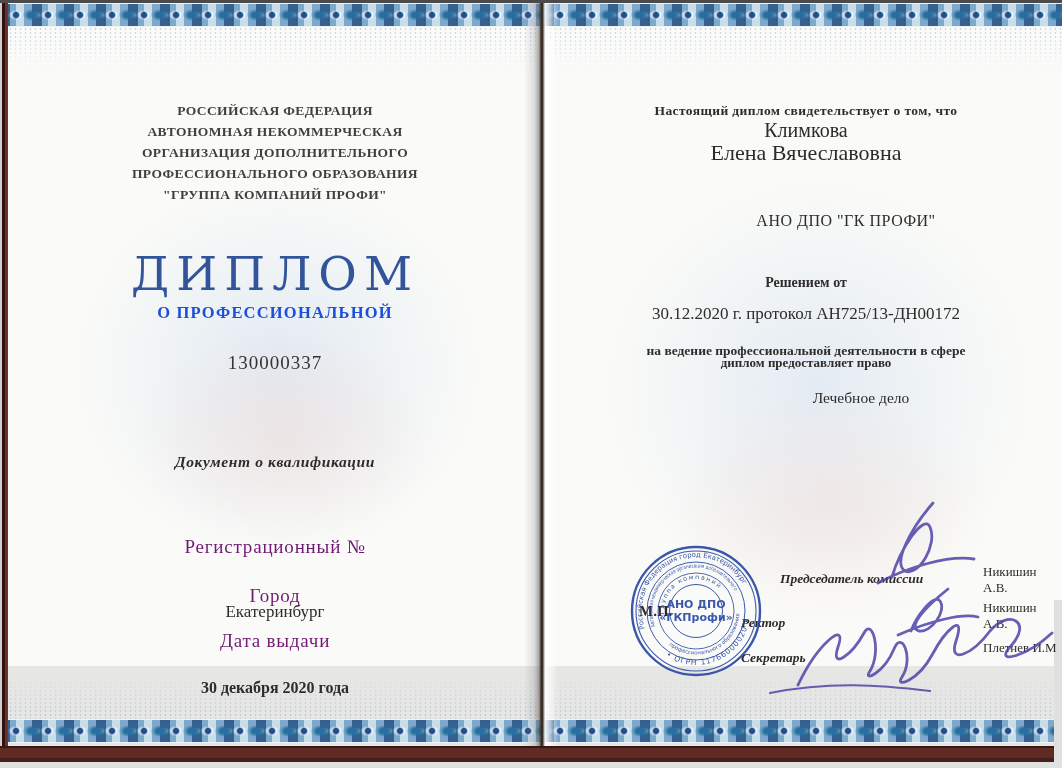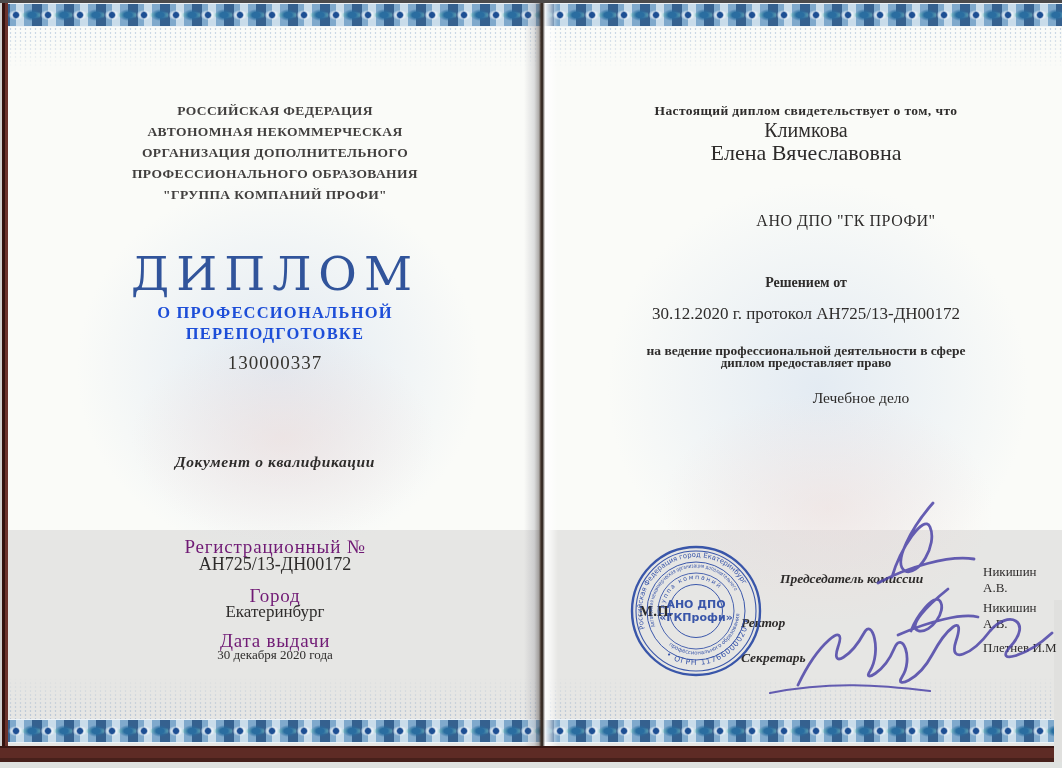--- a/index.html
+++ b/index.html
@@ -9,21 +9,21 @@
   
   .cover-left{position:absolute;left:0;top:0;width:8px;height:762px;
     background:linear-gradient(90deg,#cfcfcd 0 2px,#33130f 2px 5px,#6b332c 5px 8px);}
   .cover-bottom{position:absolute;left:0;top:746px;width:1056px;height:16px;
     background:linear-gradient(180deg,#3a1713 0 2px,#5e2b25 2px 12px,#47201b 12px 16px);}
   .cover-topline{position:absolute;left:0;top:0;width:1062px;height:3px;background:#4c4a4a;}
   .scan-bottom-strip{position:absolute;left:0;top:762px;width:1062px;height:6px;background:#dfe2e0;}
   .scan-right-gap{position:absolute;left:1054px;top:600px;width:8px;height:162px;background:#e0e0de;}
 
   
-  .page{position:absolute;left:8px;top:3px;width:1054px;height:527px;background:#fafbf8;}
+  .page{position:absolute;left:8px;top:3px;width:1054px;height:663px;background:#fafbf8;}
 
   .band{position:absolute;left:0;width:1054px;height:22px;
     background-color:#8fb4d4;
     background-image:
       radial-gradient(circle 4px at 8px 11px,#1d4f93 2.5px,rgba(29,79,147,0) 4px),
       radial-gradient(ellipse 14px 9px at 8px 11px,rgba(255,255,255,.95) 3px,rgba(255,255,255,0) 8px),
       radial-gradient(ellipse 18px 12px at 24px 11px,#2a6da0 4px,rgba(42,109,160,0) 9px),
       radial-gradient(ellipse 30px 8px at 24px 11px,rgba(126,200,196,.8) 6px,rgba(126,200,196,0) 13px),
       repeating-linear-gradient(90deg,#35618f 0 2px,#7fa9cc 2px 8px,#c9dcea 8px 16px,#7fa9cc 16px 24px,#35618f 24px 32px);
     background-size:32px 22px,32px 22px,32px 22px,32px 22px,32px 22px;
@@ -65,21 +65,21 @@
   .sub1{top:300px;}
   .sub2{top:321px;}
   .serial{top:349px;font-size:19px;letter-spacing:1px;color:#35332f;}
   .qualif{top:450px;font-weight:bold;font-style:italic;font-size:15.5px;letter-spacing:.6px;}
   .lbl{font-weight:normal;font-size:19px;letter-spacing:.8px;color:#701a75;}
   .reg-lbl{top:533px;}
   .reg-val{top:551px;font-size:18px;}
   .city-lbl{top:582px;}
   .city-val{top:599px;font-size:17px;}
   .date-lbl{top:627px;}
-  .date-val{top:644px;font-size:13px;}
+  .date-val{top:676px;font-size:16px;font-weight:bold;}
 
   .intro{top:100px;font-weight:bold;font-size:13.5px;letter-spacing:.4px;}
   .surname{top:116px;font-size:20px;}
   .name2{top:137px;font-size:22px;}
   .passed{top:175px;font-weight:bold;font-size:13.5px;letter-spacing:.4px;}
   .institution{top:209px;font-size:16px;letter-spacing:.5px;padding-left:40px;}
   .decision-lbl{top:272px;font-weight:bold;font-size:14px;}
   .decision-val{top:301px;font-size:17px;}
   .grants1{top:324px;font-weight:bold;font-size:13px;margin-top:28px;}
   .grants2{top:340px;font-weight:bold;font-size:13.5px;text-align:center;}
@@ -116,26 +116,24 @@
     <div class="blk lp org-lines">
       <div>РОССИЙСКАЯ ФЕДЕРАЦИЯ</div>
       <div>АВТОНОМНАЯ НЕКОММЕРЧЕСКАЯ</div>
       <div>ОРГАНИЗАЦИЯ ДОПОЛНИТЕЛЬНОГО</div>
       <div>ПРОФЕССИОНАЛЬНОГО ОБРАЗОВАНИЯ</div>
       <div>"ГРУППА КОМПАНИЙ ПРОФИ"</div>
     </div>
 
     <div class="blk lp diploma-title">ДИПЛОМ</div>
     <div class="blk lp diploma-sub sub1">О ПРОФЕССИОНАЛЬНОЙ</div>
-    <div class="blk lp diploma-sub sub2">ПЕРЕПОДГОТОВКЕ</div>
     <div class="blk lp serial">130000337</div>
     <div class="blk lp qualif">Документ о квалификации</div>
 
     <div class="blk lp lbl reg-lbl">Регистрационный №</div>
-    <div class="blk lp reg-val">АН725/13-ДН00172</div>
     <div class="blk lp lbl city-lbl">Город</div>
     <div class="blk lp city-val">Екатеринбург</div>
     <div class="blk lp lbl date-lbl">Дата выдачи</div>
     <div class="blk lp date-val">30 декабря 2020 года</div>
 
     <div class="blk rp intro">Настоящий диплом свидетельствует о том, что</div>
     <div class="blk rp name2">Елена Вячеславовна</div>
     <div class="blk rp surname">Климкова</div>
     <div class="blk rp institution">АНО ДПО "ГК ПРОФИ"</div>
     <div class="blk rp decision-lbl">Решением от</div>

